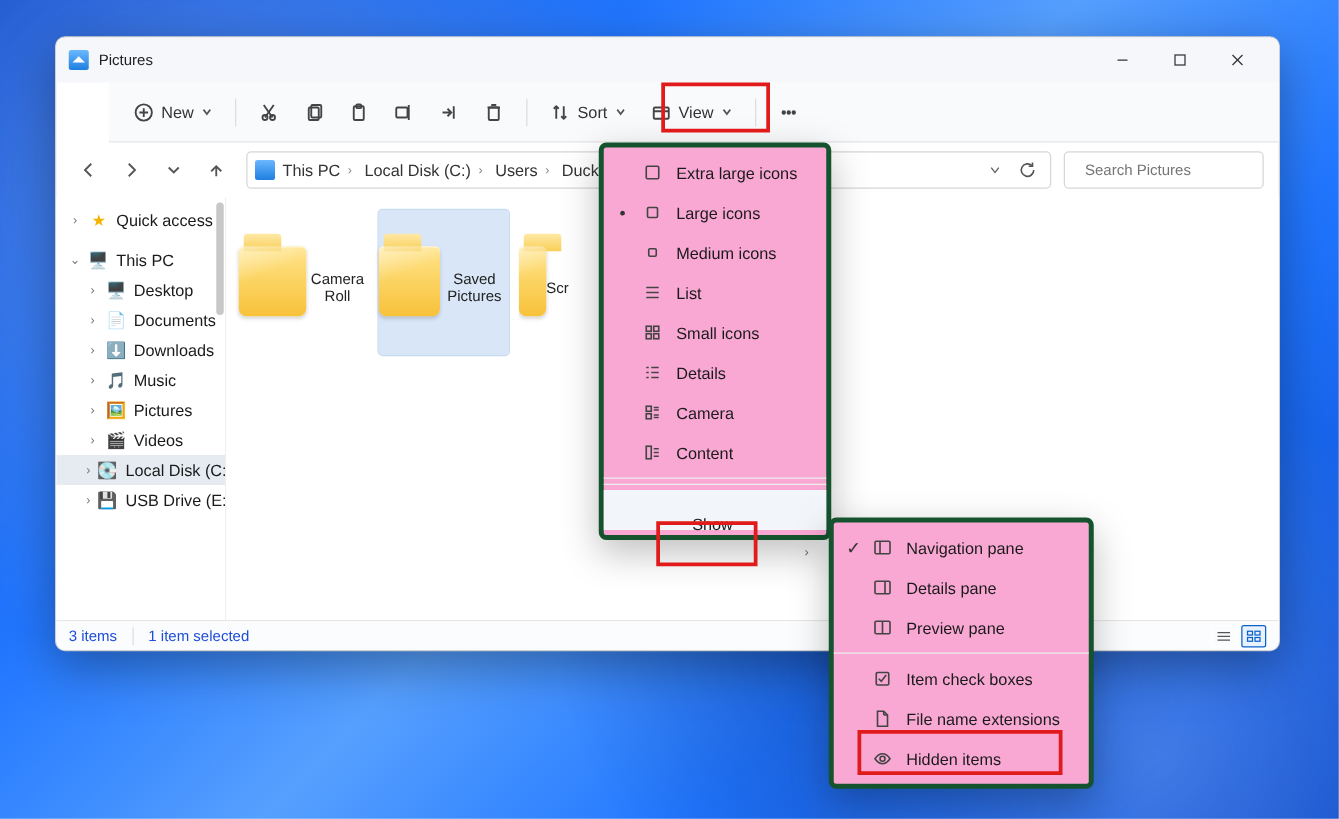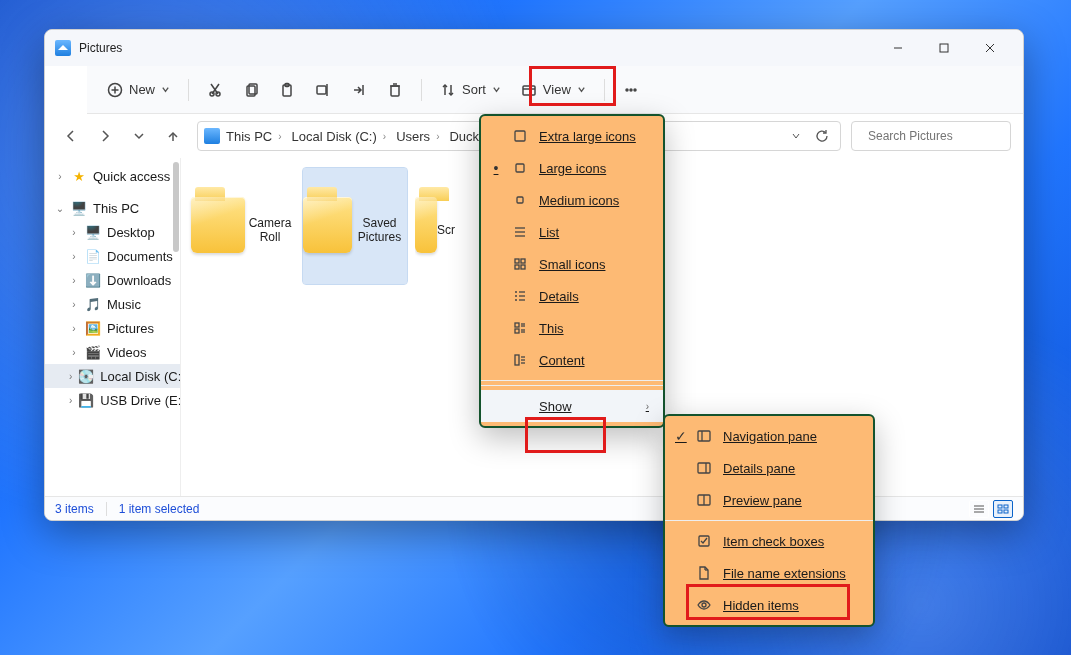--- a/index.html
+++ b/index.html
@@ -188,37 +188,36 @@
     border-radius:0 0 8px 8px;
   }
   .statusbar .sep{ width:1px; height:14px; background:#ddd;}
   .statusbar .viewbtns{ margin-left:auto; display:flex; gap:4px;}
   .statusbar .viewbtn{ width:20px; height:18px; border:1px solid #fff; display:flex; align-items:center; justify-content:center; border-radius:2px; cursor:pointer;}
   .statusbar .viewbtn.active{ border-color:#0a63c9; background:#e8f1fc;}
 
   
   .menu {
     position:absolute;
-    background:#fdba74;
-    border:2px solid #14532d;
+    background:#f9a8d4;
+    border:4px solid #14532d;
     border-radius:6px;
     box-shadow: 0 10px 30px rgba(0,0,0,0.25);
     padding:4px 0;
     font-size:13px;
-    text-decoration:underline;
   }
   .menu .mitem{
     display:flex; align-items:center;
     height:32px;
     padding: 0 14px 0 10px;
     gap:10px;
     cursor:pointer;
     position:relative;
   }
-  .menu .mitem:hover, .menu .mitem.hov{ background:#f2f5f9;}
+  .menu .mitem:hover, .menu .mitem.hov{ background:#f2f5f9;flex-direction:column;}
   .menu .mitem .bullet{ width:10px; text-align:center; color:#333; font-size:14px;}
   .menu .mitem .mic{ width:18px; height:18px; display:flex; align-items:center; justify-content:center;}
   .menu .mitem .mic svg{ width:16px; height:16px; stroke:#444; stroke-width:1.3; fill:none;}
   .menu .mitem .arrow{
     margin-left:auto; color:#666; font-size:10px;
   }
   .menu .msep{ height:1px; background:#eee; margin:4px 0;}
 
   
   .redbox{
@@ -575,21 +574,21 @@
         <span class="mic">
           <svg viewBox="0 0 16 16">
             <rect x="3" y="3" width="4" height="4"></rect>
             <line x1="9" y1="4" x2="13" y2="4"></line>
             <line x1="9" y1="6" x2="13" y2="6"></line>
             <rect x="3" y="9" width="4" height="4"></rect>
             <line x1="9" y1="10" x2="13" y2="10"></line>
             <line x1="9" y1="12" x2="13" y2="12"></line>
           </svg>
         </span>
-      <span>This</span>
+      <span>Camera</span>
     </div>
     <div class="mitem">
       <span class="bullet"></span>
         <span class="mic">
           <svg viewBox="0 0 16 16">
             <rect x="3" y="3" width="4" height="10"></rect>
             <line x1="9" y1="5" x2="13" y2="5"></line>
             <line x1="9" y1="8" x2="13" y2="8"></line>
             <line x1="9" y1="11" x2="13" y2="11"></line>
           </svg>

